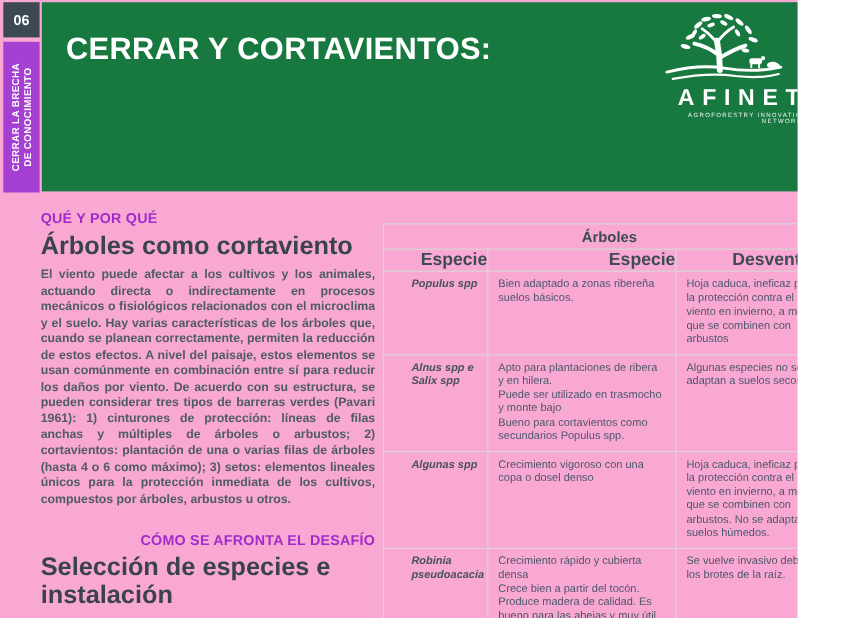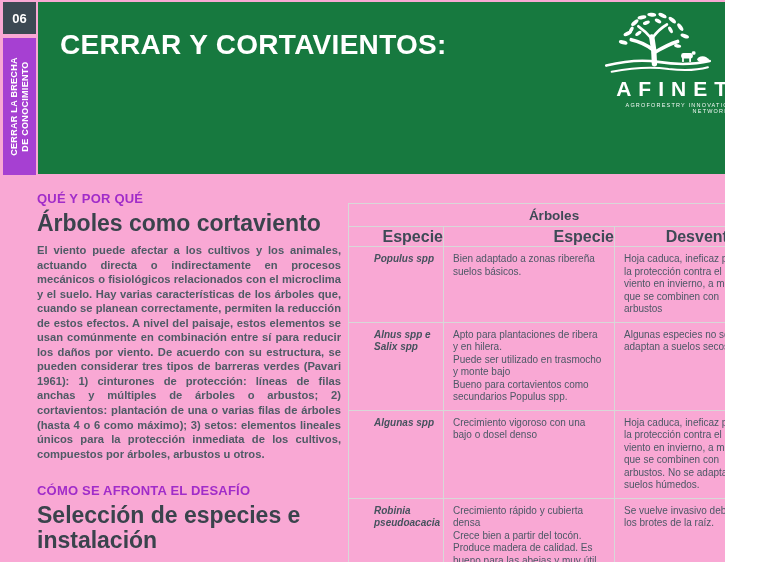--- a/index.html
+++ b/index.html
@@ -39,21 +39,21 @@
   
   .logo{position:absolute;right:46px;top:10px;width:152px;text-align:right;color:#fff;}
   .logo svg{display:block;margin:0 auto;}
   .logo-name{font-size:21px;font-weight:bold;letter-spacing:7px;margin-left:7px;line-height:22px;}
   .logo-tagline{font-size:5.5px;letter-spacing:1.2px;margin-top:2px;opacity:.95;}
   
   .left-col{position:absolute;left:37px;top:191px;width:304px;}
   .kicker{color:var(--magenta);font-weight:bold;font-size:13px;letter-spacing:.2px;}
   .h1{color:var(--heading);font-weight:bold;font-size:23px;line-height:25px;margin:5px 0 7px 0;}
   .para{color:var(--body);font-size:11.2px;line-height:14.55px;text-align:justify;font-weight:bold;}
-  .kicker2{margin-top:22px;}
+  .kicker2{margin-top:22px;text-align:right;}
   .h2{margin-bottom:5px;}
   
   .table-wrap{position:absolute;left:348px;top:203px;width:411px;}
   table{border-collapse:collapse;width:411px;table-layout:fixed;color:var(--tabletext);}
   th,td{border:1px solid var(--border);vertical-align:top;}
   .t-title{
     font-size:13.5px;font-weight:bold;color:#3E4A56;text-align:center;height:23px;
     vertical-align:middle;
   }
   .t-head th{font-size:16px;font-weight:bold;text-align:right;height:20px;vertical-align:middle;color:#3E4A56;}
@@ -168,21 +168,21 @@
       </tr>
       <tr class="r2">
         <td class="sp">Alnus spp e Salix spp</td>
         <td>Apto para plantaciones de ribera y en hilera.
 Puede ser utilizado en trasmocho y monte bajo
 Bueno para cortavientos como secundarios Populus spp.</td>
         <td>Algunas especies no se adaptan a suelos secos</td>
       </tr>
       <tr class="r3">
         <td class="sp">Algunas spp</td>
-        <td>Crecimiento vigoroso con una bajo o dosel denso</td>
+        <td>Crecimiento vigoroso con una copa o dosel denso</td>
         <td>Hoja caduca, ineficaz para la protección contra el viento en invierno, a menos que se combinen con arbustos. No se adapta a suelos húmedos.</td>
       </tr>
       <tr class="r4">
         <td class="sp">Robinia pseudoacacia</td>
         <td>Crecimiento rápido y cubierta densa
 Crece bien a partir del tocón.
 Produce madera de calidad. Es bueno para las abejas y muy útil en zonas de pendiente con tendencia a erosionarse.
 Alto contenido en proteínas para alimentar a los animales.</td>
         <td>Se vuelve invasivo debido a los brotes de la raíz.</td>
       </tr>

